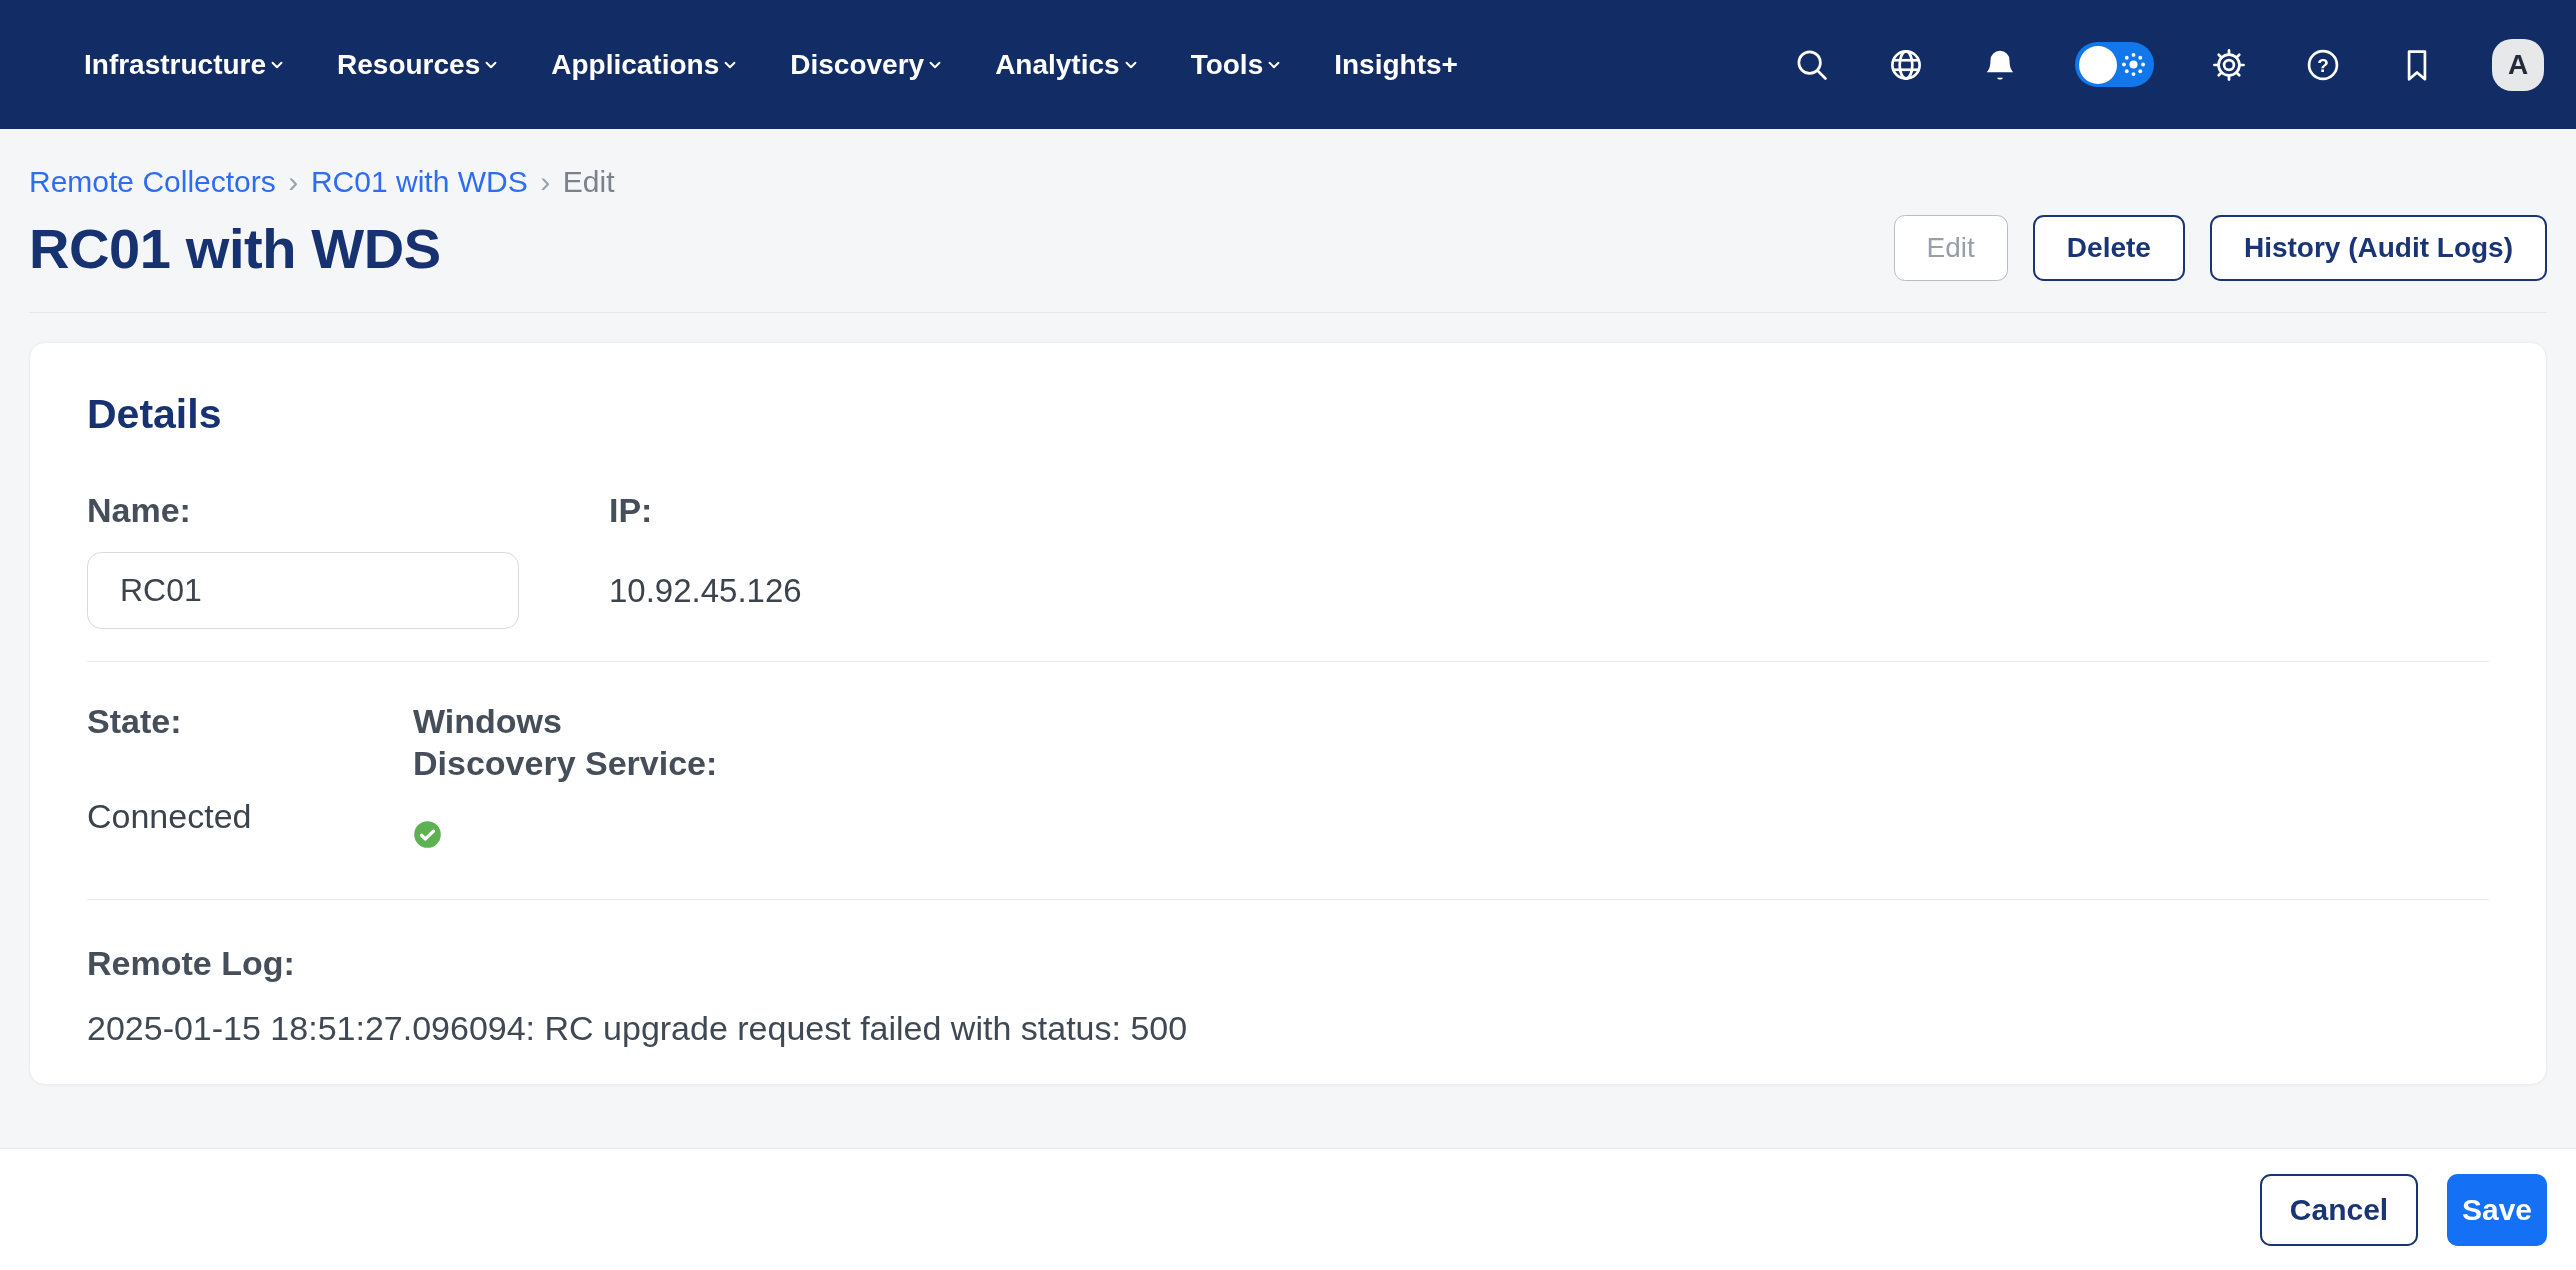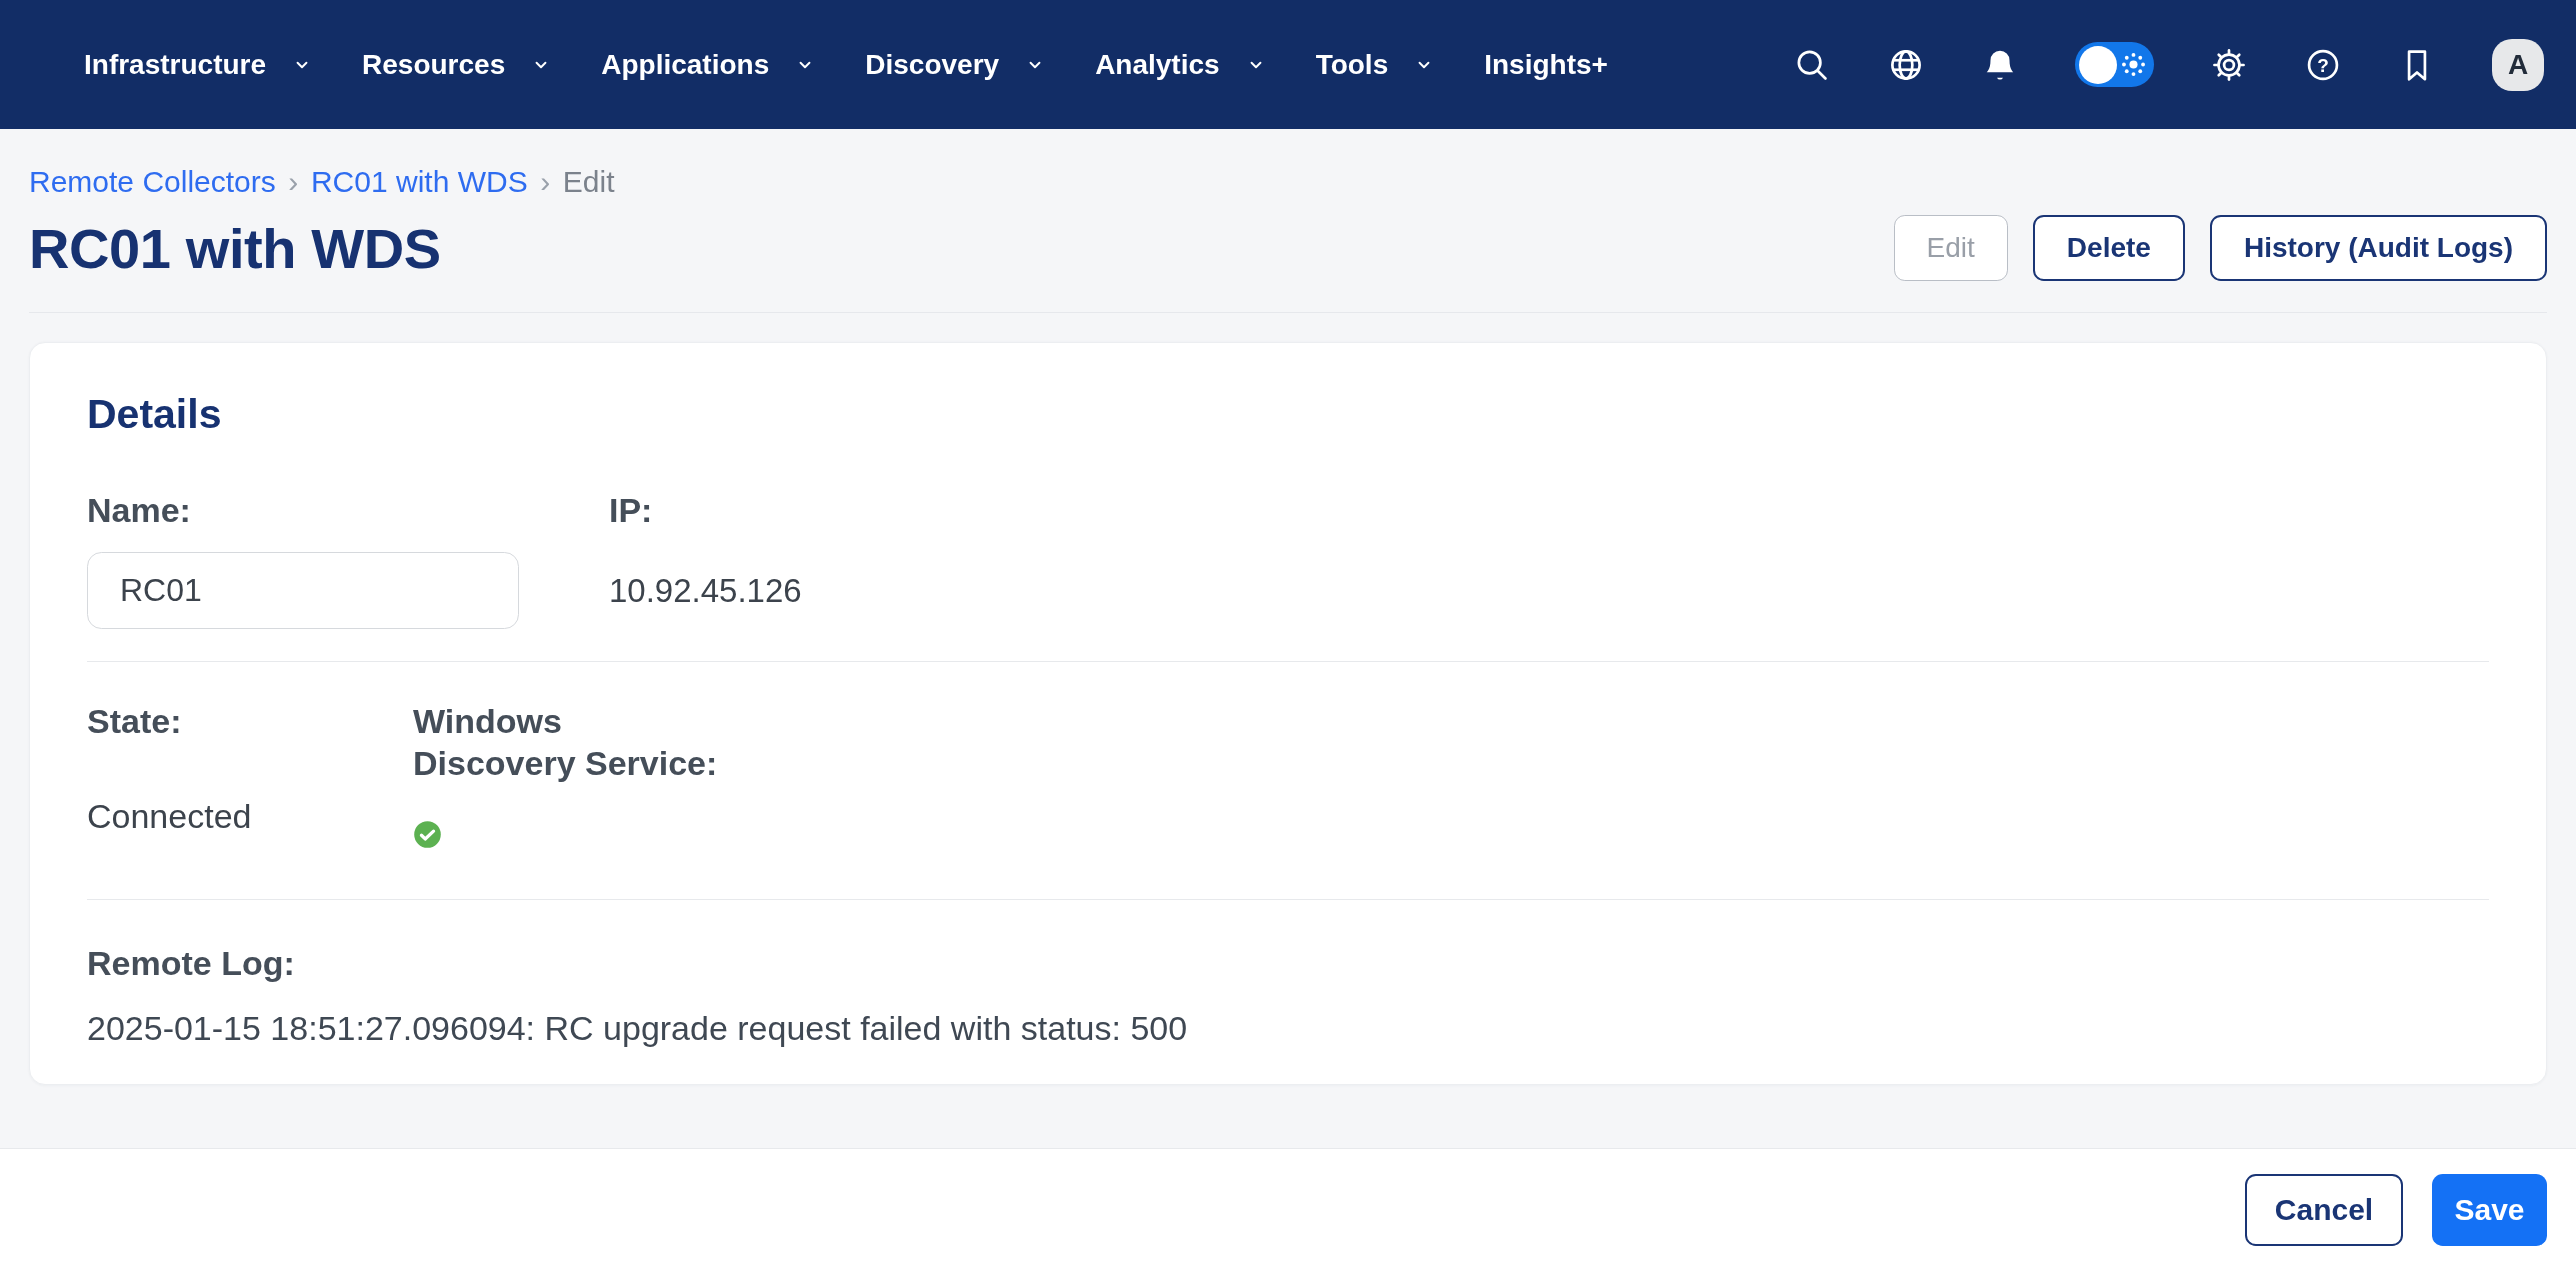--- a/index.html
+++ b/index.html
@@ -13,21 +13,21 @@
   
   .topnav {
     height:129px; flex:0 0 129px; background:#122d66;
     display:flex; align-items:center; padding:0 32px; color:#fff;
   }
   .logo { display:flex; flex-direction:column; line-height:1; cursor:pointer; }
   .logo-main { font-family:"DejaVu Sans",sans-serif; font-size:42px; font-weight:800; letter-spacing:0.9px; color:#fff; }
   .logo-accent { color:#f79e1b; }
   .logo-tag { font-size:19px; font-weight:600; margin-top:6.3px; color:#fff; letter-spacing:0.4px; }
   .menu { display:flex; align-items:center; margin-left:52px; gap:52px; }
-  .menu-item { display:flex; align-items:center; gap:28px; font-size:28px; font-weight:600; color:#fff; cursor:pointer; white-space:nowrap; }
+  .menu-item { display:flex; align-items:center; gap:3px; font-size:28px; font-weight:600; color:#fff; cursor:pointer; white-space:nowrap; }
   .chev { width:16px; height:16px; display:inline-block; }
   .nav-right { margin-left:auto; display:flex; align-items:center; gap:56px; }
   .nav-icon { width:38px; height:38px; display:flex; align-items:center; justify-content:center; cursor:pointer; }
   .toggle { width:79px; height:45px; border-radius:22.4px; background:#1277ea; position:relative; cursor:pointer; flex:0 0 79px; }
   .knob { position:absolute; left:3.6px; top:3.6px; width:38px; height:38px; border-radius:50%; background:#fff; }
   .toggle svg { position:absolute; right:7.2px; top:9px; }
   .avatar { width:52px; height:52px; border-radius:20px; background:#e7e8ea; color:#222c3a;
     display:flex; align-items:center; justify-content:center; font-size:28px; font-weight:700; cursor:pointer; }
 
   
@@ -67,21 +67,21 @@
   .state-value { font-size:34px; color:#3c434c; }
   .wds-status { margin-top:23px; }
   .hr2 { border:0; border-top:1.8px solid #e7e9ec; margin-top:47px; }
   .log-label { margin-top:43px; }
   .log-line { margin-top:25px; font-size:34px; color:#3f4853; }
 
   
   .footer { flex:0 0 122px; height:122px; background:#fff; border-top:1.8px solid #e7e9ec;
     display:flex; align-items:center; justify-content:flex-end; gap:29px; padding:0 29px; }
   .btn-cancel { border:2.7px solid #1a3575; color:#1a3575; font-weight:700; width:158px; height:72px; font-size:30px; }
-  .btn-save { border:none; background:#1471f5; color:#fff; font-weight:700; width:115px; height:72px; font-size:30px; }
+  .btn-save { border:none; background:#1471f5; color:#fff; font-weight:700; width:100px; height:72px; font-size:30px; }
 </style>
 </head>
 <body>
 
 <header class="topnav">
 
   <nav class="menu">
     <div class="menu-item">
       <span>Infrastructure</span>
       <svg class="chev" viewBox="0 0 18 18">

